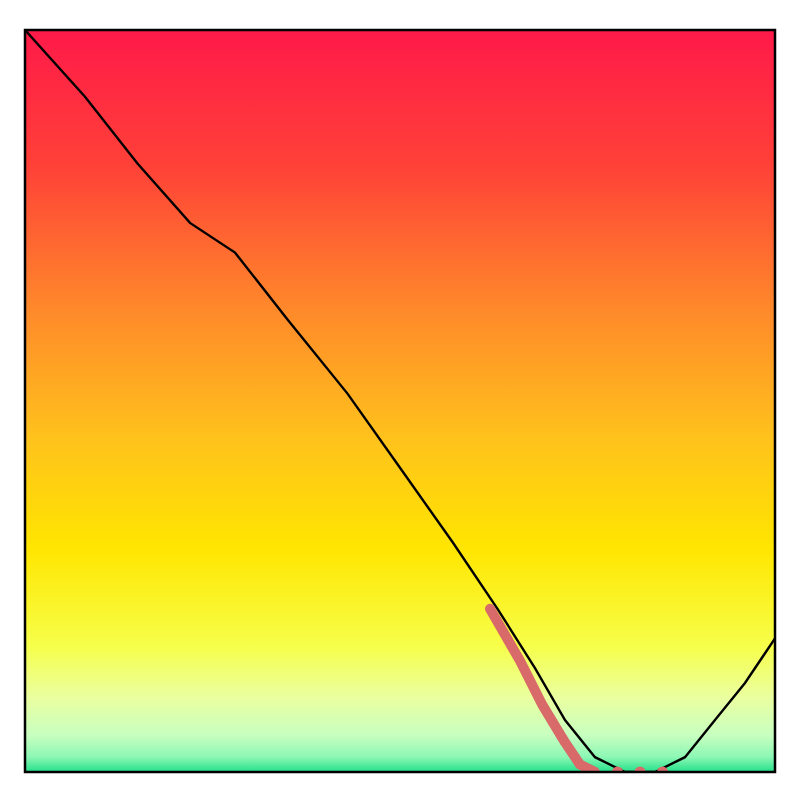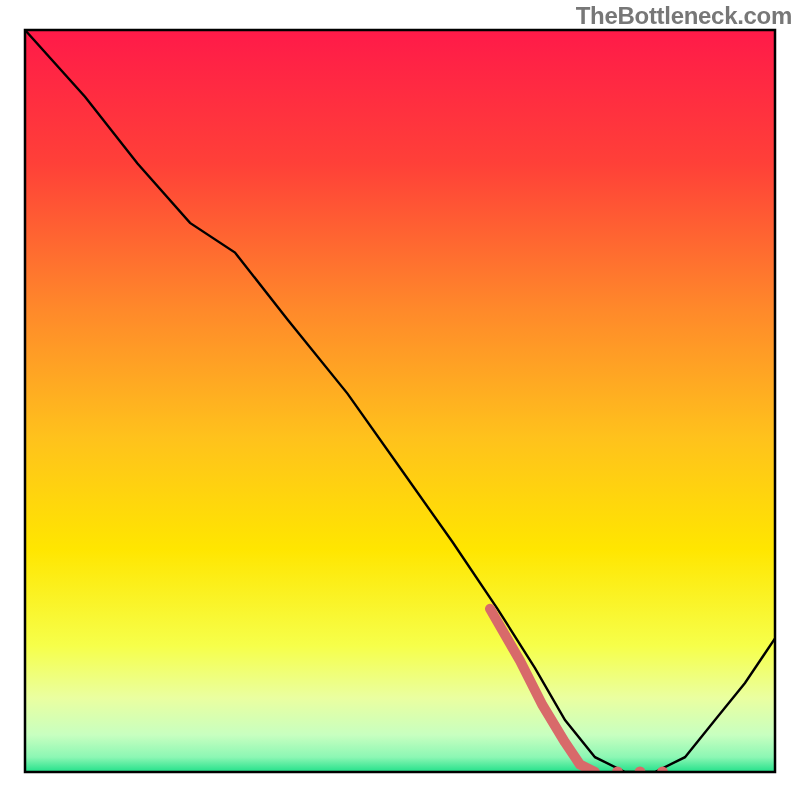--- a/index.html
+++ b/index.html
@@ -67,14 +67,13 @@
       <g id="highlight-dots">
           <circle cx="617.5" cy="772.0" r="5.5" fill="#d86a6a"></circle>
           <circle cx="640.0" cy="772.0" r="5.5" fill="#d86a6a"></circle>
           <circle cx="662.5" cy="772.0" r="5.5" fill="#d86a6a"></circle>
         </g>
     </g>
 
     <rect x="25" y="30" width="750" height="742" fill="none" stroke="#000000" stroke-width="2.5"></rect>
   </svg>
 
-  <div class="watermark">TheBottleneck.com</div>
 </div>
 
 </body></html>

